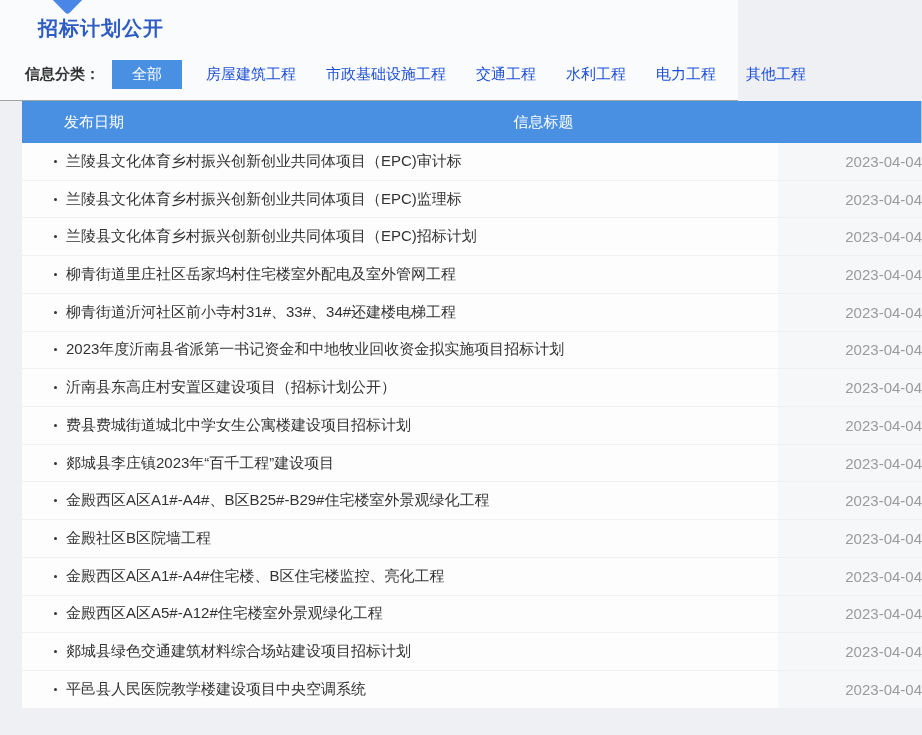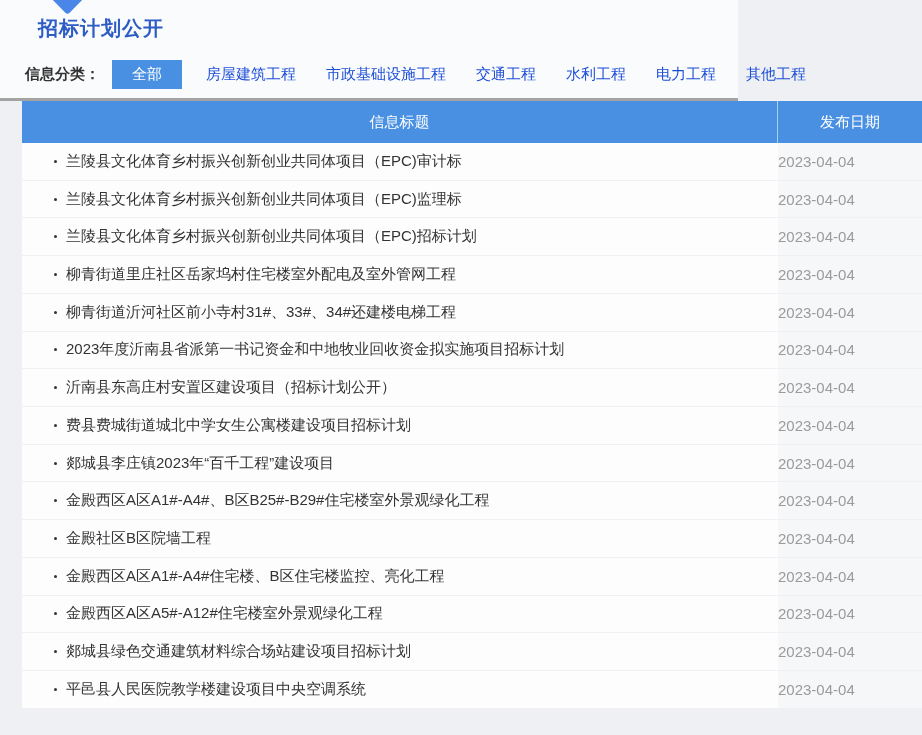--- a/index.html
+++ b/index.html
@@ -10,21 +10,21 @@
     overflow: hidden;
     background: #eef0f4;
     font-family: "Liberation Sans", "DejaVu Sans", sans-serif;
   }
   
   .top {
     position: relative;
     width: 738px;
     height: 101px;
     background: #fafbfc;
-    border-bottom: 3px solid #a3a3a3;
+    border-bottom: 1px solid #a3a3a3;
   }
   .diamond {
     position: absolute;
     left: 56px;
     top: -13px;
     width: 23px;
     height: 23px;
     background: #4a86e8;
     border-radius: 3px;
     transform: rotate(45deg);
@@ -119,21 +119,21 @@
     font-size: 15px;
     color: #333;
     text-decoration: none;
     white-space: nowrap;
     overflow: hidden;
     text-overflow: ellipsis;
   }
   .cell.col-date {
     flex: 1;
     background: #f6f7f8;
-    justify-content: flex-start;
+    justify-content: flex-end;
     color: #9b9b9b;
     font-size: 15px;
     border-bottom: 1px solid #eff0f2;
   }
 </style>
 </head>
 <body>
 
 <div class="top">
   <div class="diamond"></div>
@@ -147,22 +147,22 @@
         <span class="tab">交通工程</span>
         <span class="tab">水利工程</span>
         <span class="tab">电力工程</span>
         <span class="tab">其他工程</span>
       </div>
   </div>
 </div>
 
 <div class="table">
   <div class="thead">
+    <div class="th col-date">发布日期</div>
     <div class="th col-title">信息标题</div>
-    <div class="th col-date">发布日期</div>
   </div>
   <div>
   <div class="row">
     <div class="cell col-title">
       <span class="bullet"></span>
       <a class="row-title">兰陵县文化体育乡村振兴创新创业共同体项目（EPC)审计标</a>
     </div>
     <div class="cell col-date">
       <span>2023-04-04</span>
     </div>

